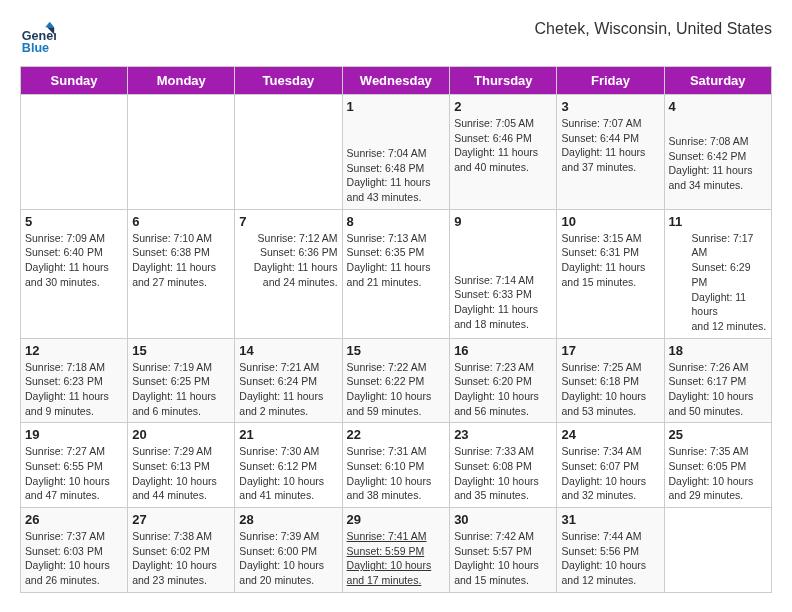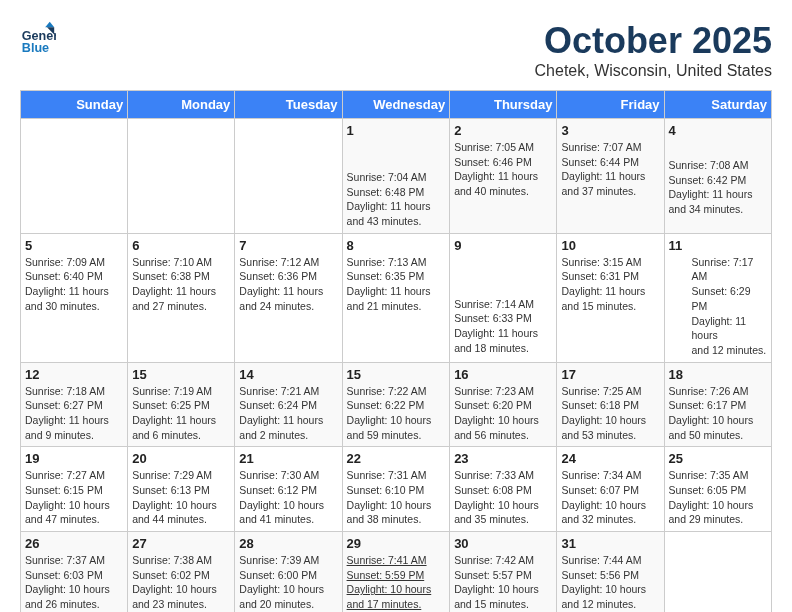--- a/index.html
+++ b/index.html
@@ -36,24 +36,24 @@
     .location {
       font-size: 16px;
       color: #333;
     }
     table {
       width: 100%;
       border-collapse: collapse;
       font-size: 11px;
     }
     thead tr th {
-      background-color: #3b82f6;
+      background-color: #a21caf;
       color: white;
       padding: 6px 4px;
-      text-align: right;
+      text-align: center;
       font-size: 13px;
       font-weight: bold;
       border: 1px solid #ccc;
     }
     tbody tr td {
       border: 1px solid #ccc;
       vertical-align: top;
       padding: 4px;
       width: 108px;
       min-height: 80px;
@@ -85,21 +85,20 @@
 <div class="header">
   <div class="logo">
     <svg class="logo-icon" viewBox="0 0 40 40">
       <text x="2" y="22" font-size="14" font-weight="bold" fill="#1a3a5c">General</text>
       <text x="2" y="36" font-size="14" font-weight="bold" fill="#1a7abf">Blue</text>
       <polygon points="28,8 38,8 33,2" fill="#1a7abf"></polygon>
       <polygon points="30,8 38,8 38,16" fill="#1a3a5c"></polygon>
     </svg>
   </div>
   <div class="title-area">
-    <div class="month-title">October 2025</div>
     <div class="location">Chetek, Wisconsin, United States</div>
   </div>
 </div>
 
 <table>
   <thead>
     <tr id="header-row">
     <th>Sunday</th>
         <th>Monday</th>
         <th>Tuesday</th>
@@ -153,21 +152,21 @@
         </td>
         <td>
           <span class="day-number">6</span>
           <div class="day-info" style="white-space: pre-line;">Sunrise: 7:10 AM
 Sunset: 6:38 PM
 Daylight: 11 hours
 and 27 minutes.</div>
         </td>
         <td>
           <span class="day-number">7</span>
-          <div class="day-info" style="white-space: pre-line;">Sunrise: 7:12 AM
+          <div class="day-info" style="white-space: pre-line; text-align: right;">Sunrise: 7:12 AM
 Sunset: 6:36 PM
 Daylight: 11 hours
 and 24 minutes.</div>
         </td>
         <td>
           <span class="day-number">8</span>
           <div class="day-info" style="white-space: pre-line;">Sunrise: 7:13 AM
 Sunset: 6:35 PM
 Daylight: 11 hours
 and 21 minutes.</div>
@@ -191,21 +190,21 @@
           <div class="day-info" style="white-space: pre-line; margin-left: 23px;">Sunrise: 7:17 AM
 Sunset: 6:29 PM
 Daylight: 11 hours
 and 12 minutes.</div>
         </td>
       </tr>
       <tr>
         <td>
           <span class="day-number">12</span>
           <div class="day-info" style="white-space: pre-line;">Sunrise: 7:18 AM
-Sunset: 6:27 PM
+Sunset: 6:23 PM
 Daylight: 11 hours
 and 9 minutes.</div>
         </td>
         <td>
           <span class="day-number">15</span>
           <div class="day-info" style="white-space: pre-line;">Sunrise: 7:19 AM
 Sunset: 6:25 PM
 Daylight: 11 hours
 and 6 minutes.</div>
         </td>
@@ -242,21 +241,21 @@
           <div class="day-info" style="white-space: pre-line;">Sunrise: 7:26 AM
 Sunset: 6:17 PM
 Daylight: 10 hours
 and 50 minutes.</div>
         </td>
       </tr>
       <tr>
         <td>
           <span class="day-number">19</span>
           <div class="day-info" style="white-space: pre-line;">Sunrise: 7:27 AM
-Sunset: 6:15 PM
+Sunset: 6:55 PM
 Daylight: 10 hours
 and 47 minutes.</div>
         </td>
         <td>
           <span class="day-number">20</span>
           <div class="day-info" style="white-space: pre-line;">Sunrise: 7:29 AM
 Sunset: 6:13 PM
 Daylight: 10 hours
 and 44 minutes.</div>
         </td>

